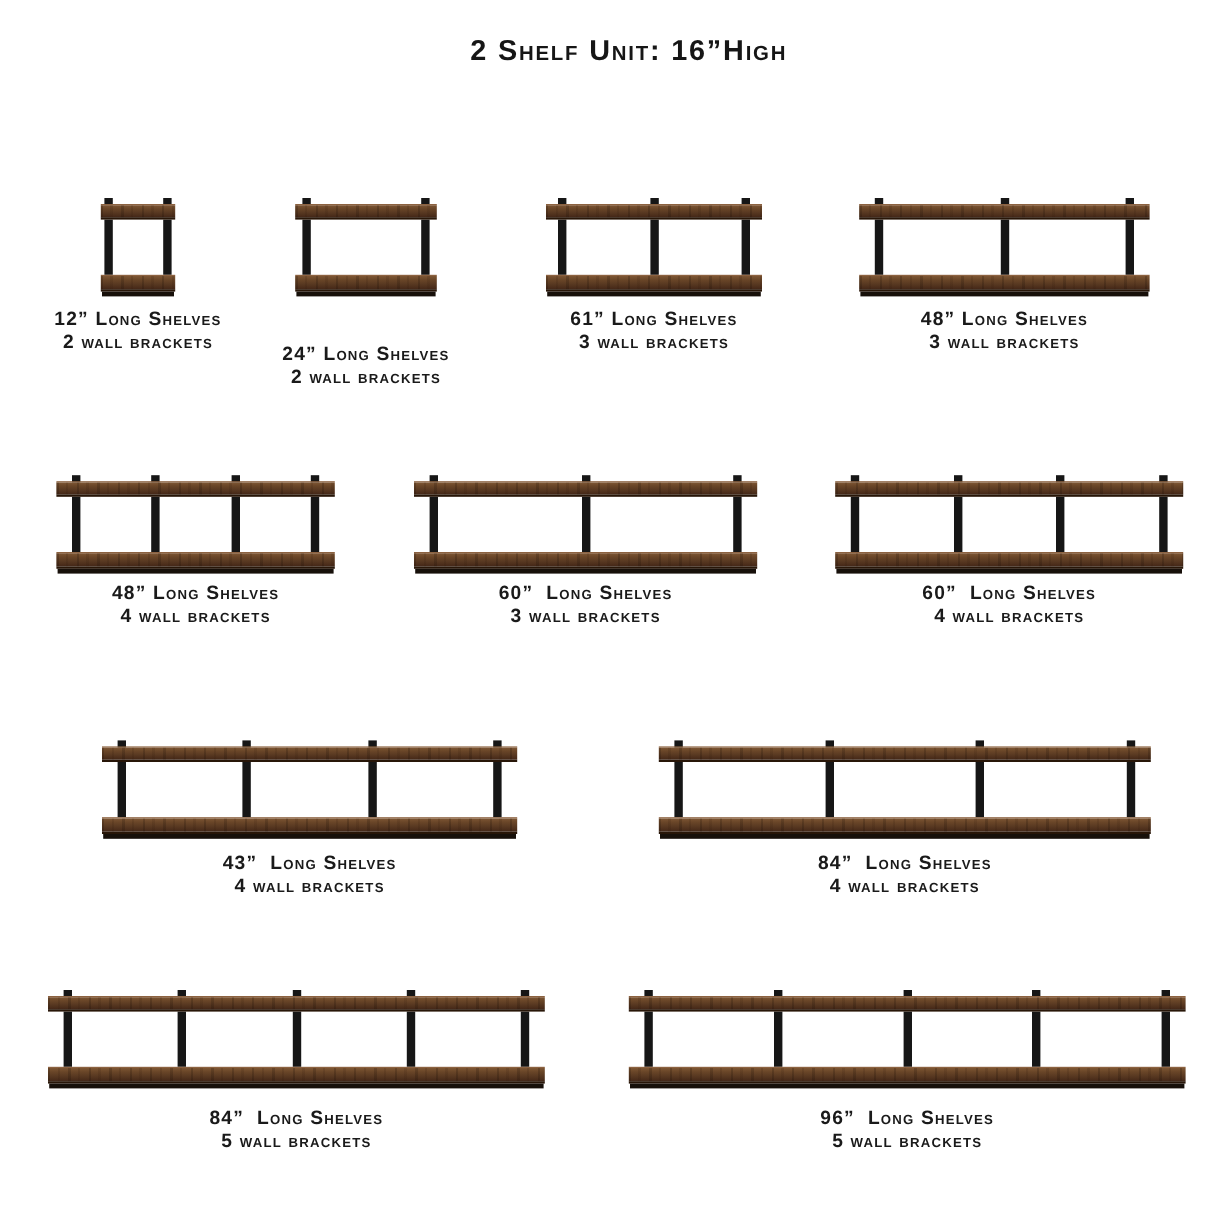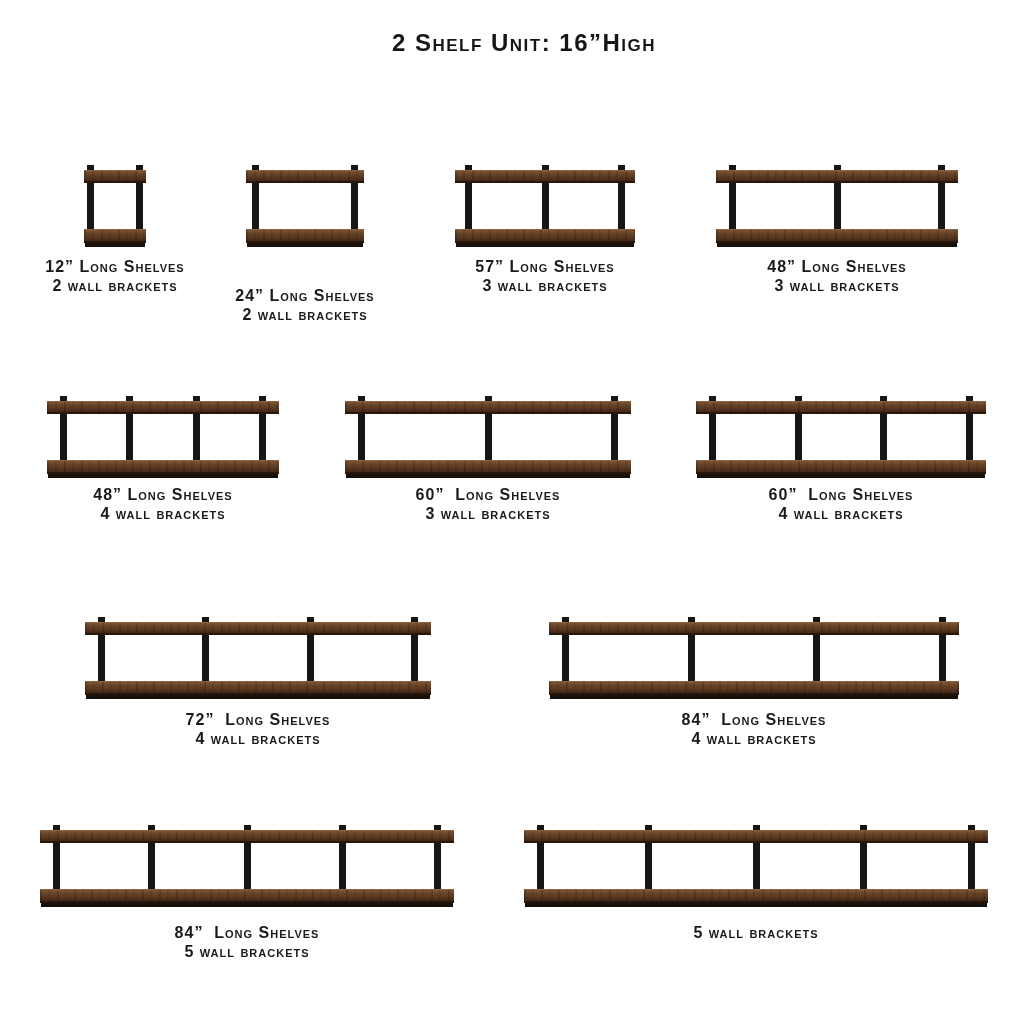--- a/index.html
+++ b/index.html
@@ -64,21 +64,21 @@
         <div class="tab" style="left: 10px;"></div>
         <div class="bracket" style="left: 10px;"></div>
         <div class="tab" style="left: 87px;"></div>
         <div class="bracket" style="left: 87px;"></div>
         <div class="tab" style="left: 163px;"></div>
         <div class="bracket" style="left: 163px;"></div>
         <div class="shelf top-shelf"></div>
         <div class="shelf bottom-shelf"></div>
         <div class="under-rail"></div>
       </div>
-      <div class="unit-label" style="left: 345px; top: 257px;"><div class="label-line">57” Long Shelves</div><div class="label-line">3 wall brackets</div></div>
+      <div class="unit-label" style="left: 345px; top: 257px;"><div class="label-line">61” Long Shelves</div><div class="label-line">3 wall brackets</div></div>
       <div class="unit" style="left: 716px; top: 165px; width: 242px; height: 82px;">
         <div class="tab" style="left: 13px;"></div>
         <div class="bracket" style="left: 13px;"></div>
         <div class="tab" style="left: 118px;"></div>
         <div class="bracket" style="left: 118px;"></div>
         <div class="tab" style="left: 222px;"></div>
         <div class="bracket" style="left: 222px;"></div>
         <div class="shelf top-shelf"></div>
         <div class="shelf bottom-shelf"></div>
         <div class="under-rail"></div>
@@ -130,21 +130,21 @@
         <div class="tab" style="left: 117px;"></div>
         <div class="bracket" style="left: 117px;"></div>
         <div class="tab" style="left: 222px;"></div>
         <div class="bracket" style="left: 222px;"></div>
         <div class="tab" style="left: 326px;"></div>
         <div class="bracket" style="left: 326px;"></div>
         <div class="shelf top-shelf"></div>
         <div class="shelf bottom-shelf"></div>
         <div class="under-rail"></div>
       </div>
-      <div class="unit-label" style="left: 58px; top: 710px;"><div class="label-line">72”  Long Shelves</div><div class="label-line">4 wall brackets</div></div>
+      <div class="unit-label" style="left: 58px; top: 710px;"><div class="label-line">43”  Long Shelves</div><div class="label-line">4 wall brackets</div></div>
       <div class="unit" style="left: 549px; top: 617px; width: 410px; height: 82px;">
         <div class="tab" style="left: 13px;"></div>
         <div class="bracket" style="left: 13px;"></div>
         <div class="tab" style="left: 139px;"></div>
         <div class="bracket" style="left: 139px;"></div>
         <div class="tab" style="left: 264px;"></div>
         <div class="bracket" style="left: 264px;"></div>
         <div class="tab" style="left: 390px;"></div>
         <div class="bracket" style="left: 390px;"></div>
         <div class="shelf top-shelf"></div>
@@ -176,15 +176,15 @@
         <div class="tab" style="left: 229px;"></div>
         <div class="bracket" style="left: 229px;"></div>
         <div class="tab" style="left: 336px;"></div>
         <div class="bracket" style="left: 336px;"></div>
         <div class="tab" style="left: 444px;"></div>
         <div class="bracket" style="left: 444px;"></div>
         <div class="shelf top-shelf"></div>
         <div class="shelf bottom-shelf"></div>
         <div class="under-rail"></div>
       </div>
-      <div class="unit-label" style="left: 556px; top: 923px;"><div class="label-line">5 wall brackets</div></div>
+      <div class="unit-label" style="left: 556px; top: 923px;"><div class="label-line">96”  Long Shelves</div><div class="label-line">5 wall brackets</div></div>
     </div>
 </div>
 
 </body></html>

